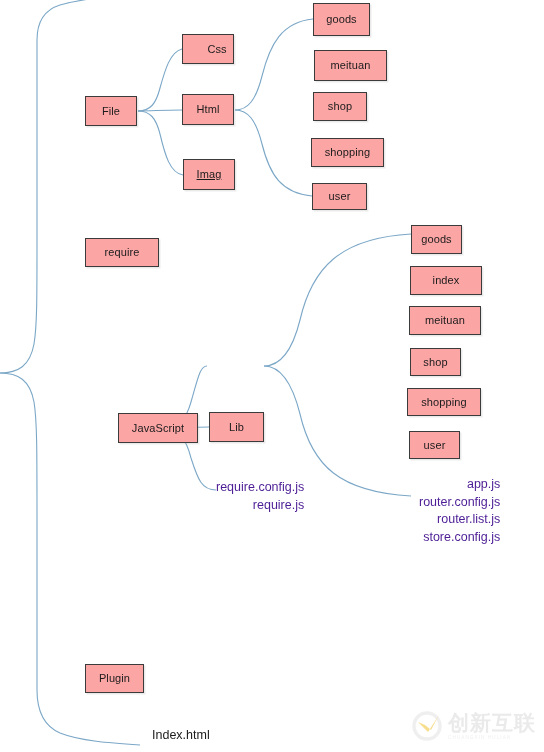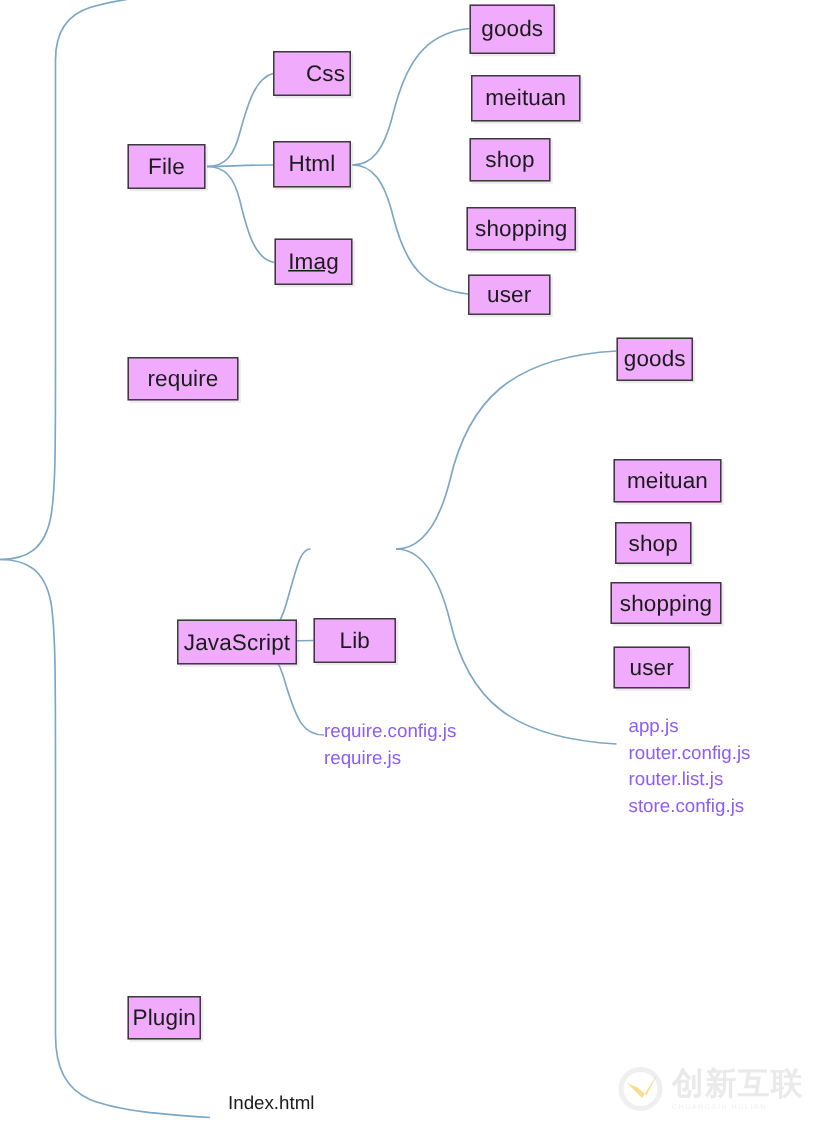--- a/index.html
+++ b/index.html
@@ -22,38 +22,39 @@
     position: absolute;
     left: 0;
     top: 0;
     width: 544px;
     height: 752px;
     pointer-events: none;
   }
   .node {
     position: absolute;
     box-sizing: border-box;
-    background: #f0abfc;
+    background: #fca5a5;
     border: 1px solid #3b3b3b;
     box-shadow: 1.5px 1.5px 0 rgba(150,150,150,0.20);
     display: flex;
     align-items: center;
     justify-content: center;
     color: #1b1b1b;
-    font-size: 15px;
+    font-size: 11px;
     line-height: 1;
     white-space: nowrap;
     letter-spacing: 0.1px;
   }
   .leaf-list {
     position: absolute;
-    color: #8b5cf6;
+    color: #4c1d95;
     font-size: 12.5px;
     line-height: 17.5px;
     white-space: nowrap;
+    text-align: right;
   }
   .leaf-list div {
     white-space: nowrap;
   }
   .plain-label {
     position: absolute;
     color: #1b1b1b;
     font-size: 12.5px;
     line-height: 1;
     white-space: nowrap;
@@ -150,34 +151,37 @@
   <div class="node" style="left:84px;top:413px;width:80px;height:30px;margin-left:34px;">
     <span>JavaScript</span>
   </div>
   <div class="node" style="left:209px;top:412px;width:55px;height:30px;text-align:center;">
     <span>Lib</span>
   </div>
 
   <div class="node" style="left:411px;top:225px;width:51px;height:29px;">
     <span>goods</span>
   </div>
+  <div class="node" style="left:410px;top:266px;width:72px;height:29px;">
+    <span>index</span>
+  </div>
   <div class="node" style="left:409px;top:306px;width:72px;height:29px;">
     <span>meituan</span>
   </div>
   <div class="node" style="left:410px;top:348px;width:51px;height:28px;">
     <span>shop</span>
   </div>
   <div class="node" style="left:407px;top:388px;width:74px;height:28px;">
     <span>shopping</span>
   </div>
   <div class="node" style="left:409px;top:431px;width:51px;height:28px;">
     <span>user</span>
   </div>
 
-  <div class="node" style="left:85px;top:664px;width:49px;height:29px;">
+  <div class="node" style="left:85px;top:664px;width:59px;height:29px;">
     <span>Plugin</span>
   </div>
 
   <div class="leaf-list" style="left:216px;top:479px;">
     <div>require.config.js</div>
     <div>require.js</div>
   </div>
 
   <div class="leaf-list" style="left:419px;top:476px;">
     <div>app.js</div>

